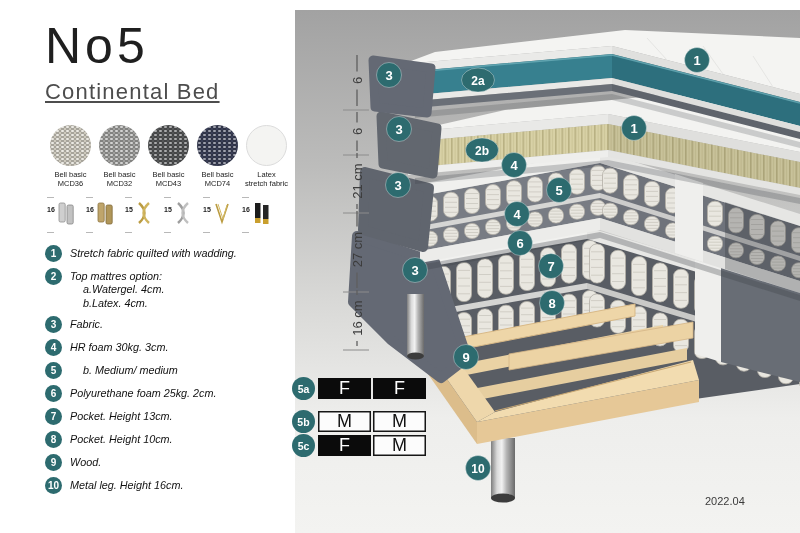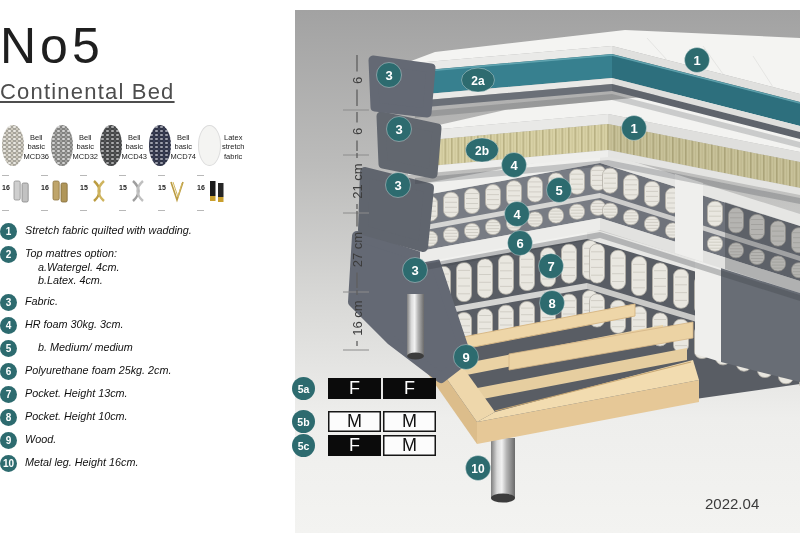--- a/index.html
+++ b/index.html
@@ -2,26 +2,26 @@
 <html style="--accent: #2d6b6f;"><head>
 <meta charset="utf-8">
 <style>
   html,body{margin:0;padding:0;}
   body{width:800px;height:533px;overflow:hidden;background:#fff;
        font-family:"Liberation Sans","DejaVu Sans",sans-serif;position:relative;}
   .canvas{position:absolute;inset:0;width:800px;height:533px;}
 
   
   .left-panel{position:absolute;left:0;top:0;width:295px;height:533px;background:#ffffff;
-              box-sizing:border-box;}
+              box-sizing:border-box;padding-left:45px;}
   .title{margin-top:20px;font-size:50px;font-weight:300;letter-spacing:4px;color:#1f1f1f;line-height:1.05;}
   .subtitle{margin-top:6px;font-size:22px;font-weight:300;letter-spacing:1.2px;color:#4d4d4d;text-decoration:underline;}
 
   .fabrics{margin-top:20px;display:flex;gap:2px;margin-left:2px;}
-  .fabric-swatch{width:47px;display:flex;flex-direction:row;align-items:center;justify-content:flex-end;}
+  .fabric-swatch{width:47px;display:flex;flex-direction:column;align-items:center;justify-content:flex-end;}
   .swatch-circle{width:41px;height:41px;border-radius:50%;}
   .swatch-circle.weave{
      background-image:radial-gradient(circle at 50% 50%, rgba(255,255,255,.5) 0 1px,
         rgba(0,0,0,.22) 1.5px 2.1px, transparent 2.6px);
      background-size:5px 4px;}
   .swatch-circle.plain{border:1px solid #dcdcdc;box-sizing:border-box;}
   .swatch-label{margin-top:4px;font-size:7.5px;line-height:1.25;color:#222;text-align:center;}
 
   .legs{margin-top:9px;display:flex;gap:6px;margin-left:2px;}
   .leg-item{position:relative;display:flex;align-items:flex-start;width:33px;padding:3px 0;}
@@ -37,31 +37,31 @@
             color:#fff;font-size:10px;font-weight:bold;display:flex;align-items:center;
             justify-content:center;flex-shrink:0;}
   .spec-text{font-size:10.8px;line-height:13.5px;color:#111;padding-top:1.5px;font-style:italic;}
   .spec-sub{margin-left:13px;}
 
   
   .right-panel{position:absolute;left:295px;top:10px;width:505px;height:523px;
      background:linear-gradient(180deg,#a2a2a2 0%,#bcbcbb 30%,#d8d8d6 55%,#eeeeec 78%,#f3f3f1 100%);}
   .right-panel svg{position:absolute;inset:0;}
 
-  .ft-row{position:absolute;display:flex;align-items:center;gap:13px;left:-3px;}
+  .ft-row{position:absolute;display:flex;align-items:center;gap:3px;left:-3px;}
   .ft-circle{width:23px;height:23px;border-radius:50%;background:var(--accent,#2d6b6f);
              color:#fff;font-size:10.5px;font-weight:bold;display:flex;align-items:center;
              justify-content:center;flex-shrink:0;}
   .ft-bar{display:flex;gap:2px;}
   .ft-cell{width:53px;height:21px;display:flex;align-items:center;justify-content:center;
            font-size:18px;}
   .ft-cell.dark{background:#0b0b0b;color:#fff;}
   .ft-cell.light{background:#fcfcfc;color:#111;box-shadow:inset 0 0 0 1.5px #161616;}
 
-  .version{position:absolute;left:410px;top:485px;font-size:15px;color:#3b3b3b;}
+  .version{position:absolute;left:410px;top:485px;font-size:11px;color:#3b3b3b;}
 </style>
 </head>
 <body>
 
 <div class="canvas">
 
   <div class="left-panel">
     <div class="title">No5</div>
     <div class="subtitle">Continental Bed</div>
     <div class="fabrics" id="fabrics">

